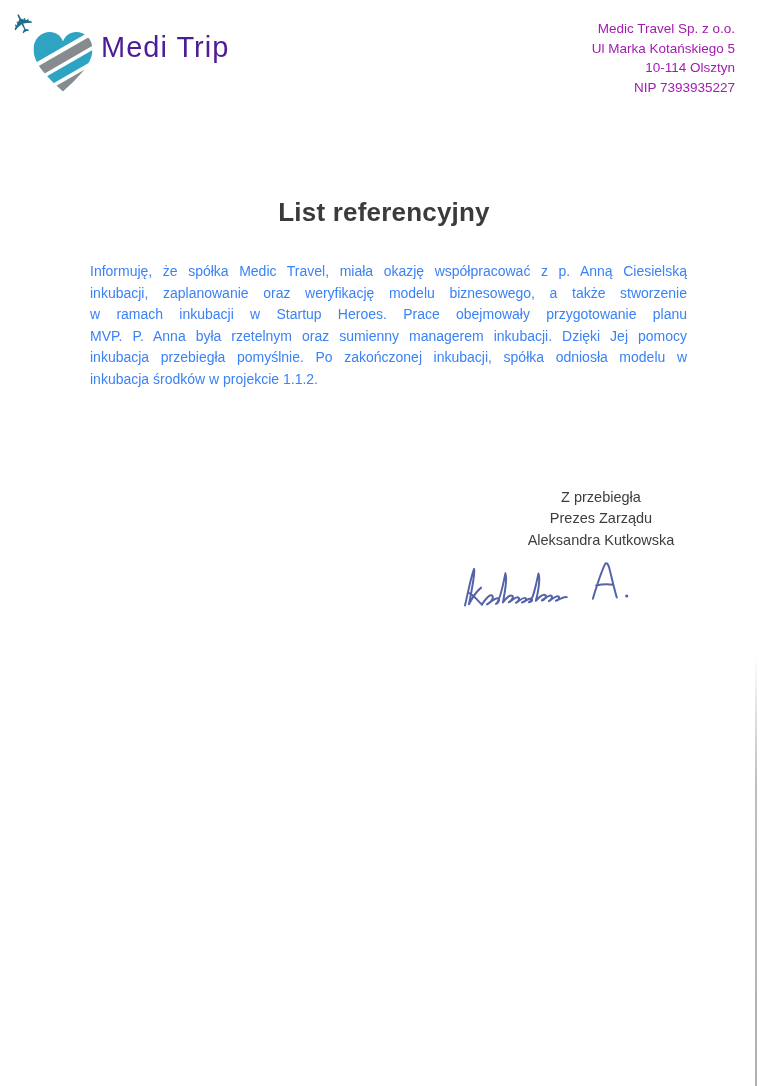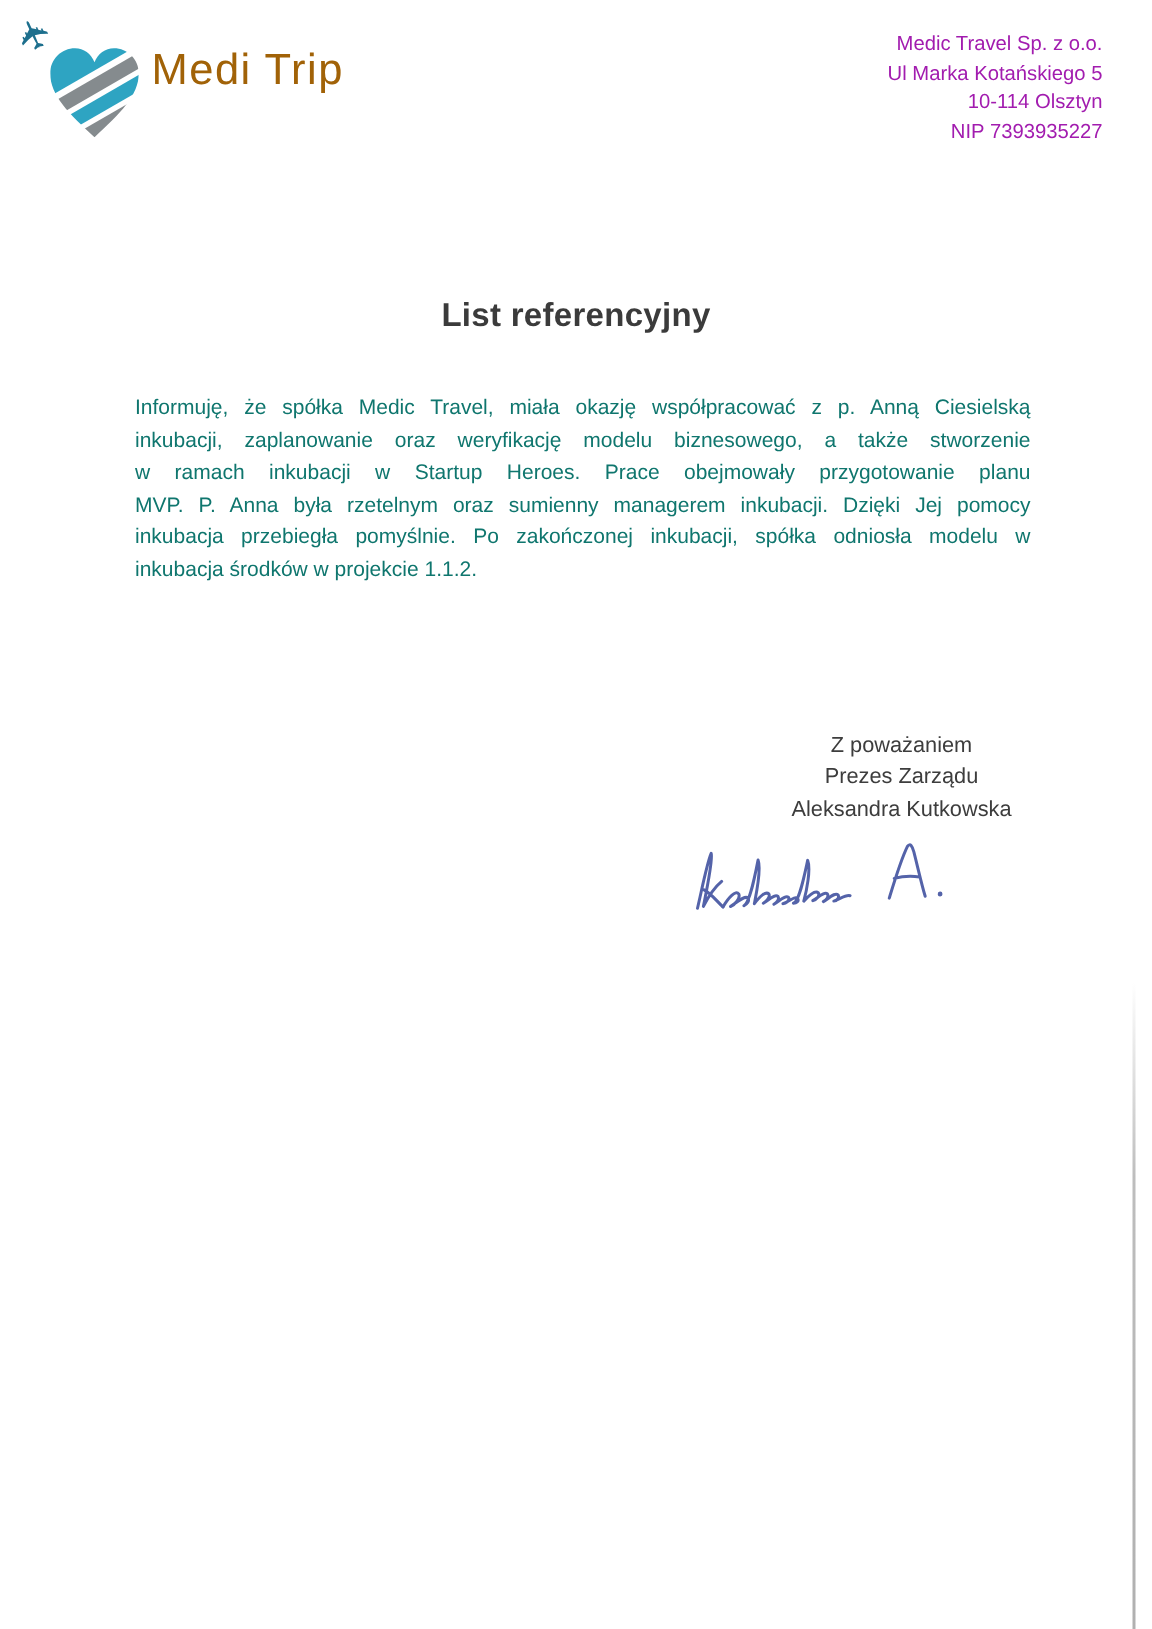--- a/index.html
+++ b/index.html
@@ -31,55 +31,55 @@
     color: #1d6f8d;
     transform: rotate(-115deg);
     z-index: 2;
   }
   .brand {
     position: absolute;
     left: 101px;
     top: 31px;
     font-size: 29px;
     letter-spacing: 1px;
-    color: #a16207;
+    color: #4c1d95;
   }
   .addr {
     position: absolute;
     top: 19px;
     right: 33px;
     text-align: right;
     font-size: 13.5px;
     line-height: 19.5px;
     color: #a21caf;
   }
 
   
   .title {
     position: absolute;
     top: 197px;
     left: 0;
     width: 100%;
     margin: 0;
     text-align: center;
-    font-size: 22px;
+    font-size: 26px;
     font-weight: bold;
     letter-spacing: 0.2px;
     color: #3b3b3b;
   }
 
   
   .body-text {
     position: absolute;
     left: 90px;
     top: 261px;
     width: 597px;
     font-size: 14px;
     line-height: 21.5px;
-    color: #0f766e;
+    color: #3b82f6;
   }
   .bline {
     text-align: justify;
     text-align-last: justify;
   }
   .bline.last {
     text-align-last: left;
   }
 
   
@@ -150,21 +150,21 @@
   <div class="body-text">
     <div class="bline">Informuję, że spółka Medic Travel, miała okazję współpracować z p. Anną Ciesielską</div>
     <div class="bline">inkubacji, zaplanowanie oraz weryfikację modelu biznesowego, a także stworzenie</div>
     <div class="bline">w ramach inkubacji w Startup Heroes. Prace obejmowały przygotowanie planu</div>
     <div class="bline">MVP. P. Anna była rzetelnym oraz sumienny managerem inkubacji. Dzięki Jej pomocy</div>
     <div class="bline">inkubacja przebiegła pomyślnie. Po zakończonej inkubacji, spółka odniosła modelu w</div>
     <div class="bline last">inkubacja środków w projekcie 1.1.2.</div>
   </div>
 
   <div class="signoff">
-    <div>Z poważaniem</div>
+    <div>Z przebiegła</div>
     <div>Prezes Zarządu</div>
     <div>Aleksandra Kutkowska</div>
   </div>
 
   <svg class="signature" width="200" height="56" viewBox="0 0 200 56" role="img" aria-label="Kutkowska A.">
     <g fill="none" stroke="#4656a2" stroke-width="2" stroke-linecap="round" stroke-linejoin="round" transform="rotate(-3 100 28)" opacity="0.92">
       <path d="M14,45 C18,31 22,15 25,9 C26,13 22,28 18,44 C22,37 27,31 31,28 M19,33 C24,36 27,41 31,45"></path>
       <path d="M31,45 C35,39 40,34 42,37 C43,40 39,44 36,45 C41,42 46,38 48,40 C49,42 47,44 45,45 C49,43 53,27 56,15 C58,21 54,36 52,44 C56,39 60,36 62,38 C63,40 60,43 58,44 C62,42 66,38 68,40 C69,42 67,44 65,45 C69,43 73,39 75,41 C76,43 73,45 71,45 C75,44 79,40 81,42 C82,44 80,45 78,45 C82,44 86,28 89,17 C91,23 87,38 85,44 C89,40 93,37 95,39 C96,41 93,44 91,44 C95,42 99,38 101,40 C102,42 100,44 98,45 C102,43 106,39 108,41 C109,43 107,45 105,45 C109,44 113,41 116,42"></path>
       <path d="M142,45 C146,34 151,20 156,11 C158,9 159,11 160,15 C162,25 164,37 166,45 M146,32 C151,31 158,31 163,32"></path>
       <circle cx="176" cy="44" r="1.6" fill="#4656a2" stroke="none"></circle>

